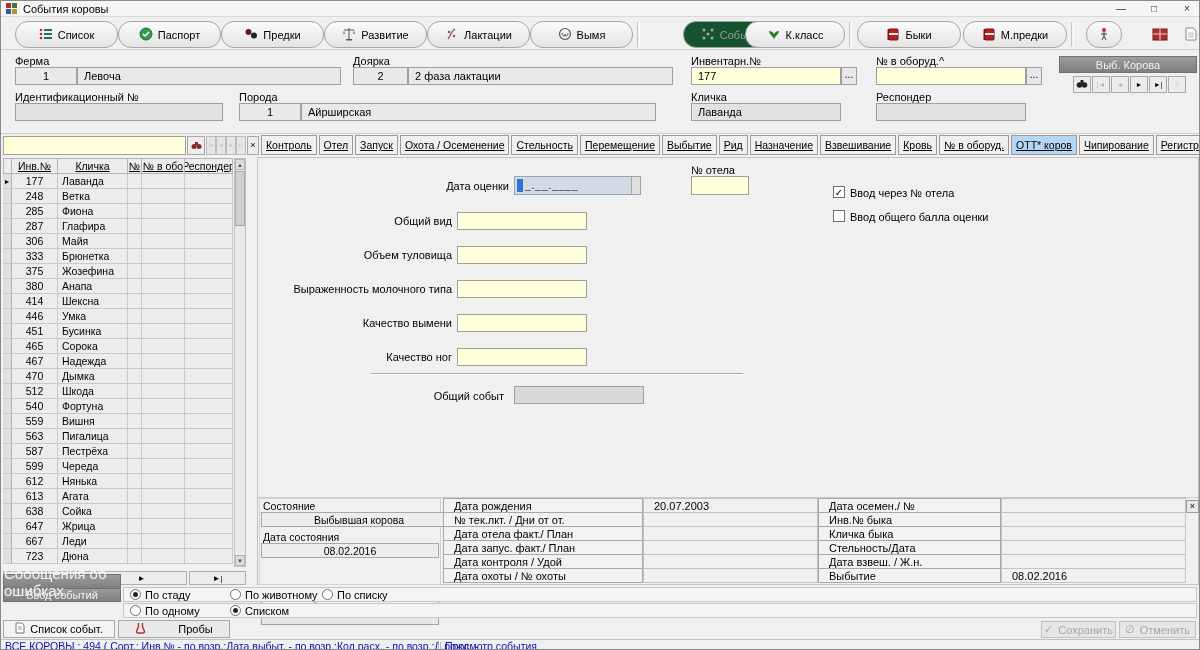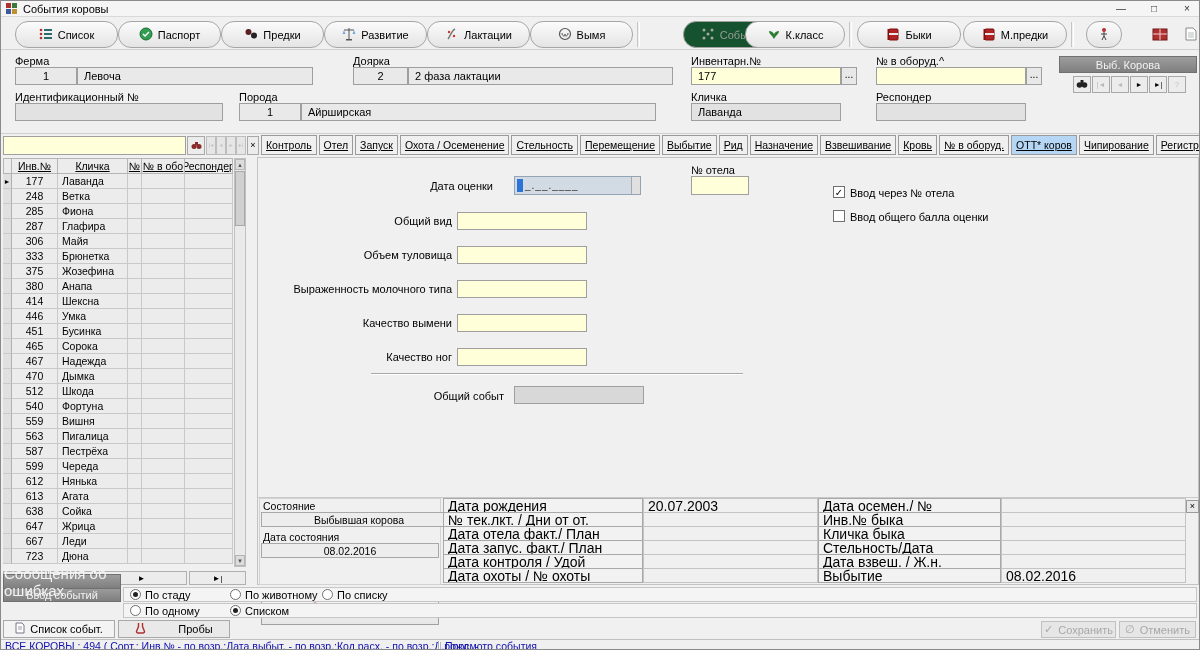--- a/index.html
+++ b/index.html
@@ -63,21 +63,21 @@
   .mask { color: #333; letter-spacing: 1px; font-size: 10px; }
   .spinner { position: absolute; right: 0; top: 0; width: 9px; height: 17px; background: #e0e0e0; border-left: 1px solid #a8a8a8; }
   .cb { position: absolute; width: 12px; height: 12px; border: 1px solid #707070; background: #fff; font-size: 10px; line-height: 11px; text-align: center; }
   .cb[data-checked="true"]::after { content: "✓"; }
   .sep-line { position: absolute; height: 2px; border-top: 1px solid #a8a8a8; border-bottom: 1px solid #fff; }
 
   
   .info-box { position: absolute; height: 15px; border: 1px solid #a8a8a8; background: #ededed; display: flex; align-items: center; justify-content: center; font-size: 10.5px; }
   .all-events { position: absolute; border: 1px solid #a0a0a0; background: linear-gradient(#f6f6f6,#e6e6e6); display: flex; align-items: center; justify-content: center; gap: 5px; }
   .irow { display: grid; grid-template-columns: 200px 175px 183px 185px; height: 14px; }
-  .icell { border: 1px solid #a8a8a8; margin-top: -1px; background: #f2f2f2; display: flex; align-items: center; padding-left: 4px; font-size: 14px; overflow: hidden; }
+  .icell { border: 1px solid #a8a8a8; margin-top: -1px; background: #f2f2f2; display: flex; align-items: center; padding-left: 10px; font-size: 11px; overflow: hidden; }
   .icell.val { background: #f0f0f0; border-color: #c4c4c4; }
   .x-btn { position: absolute; width: 13px; height: 13px; border: 1px solid #9a9a9a; background: #e8e8e8; text-align: center; line-height: 11px; font-size: 9px; }
 
   
   .dark-side { position: absolute; left: 2px; width: 118px; height: 15px; }
   .strip { position: absolute; left: 122px; width: 1074px; height: 15px; border: 1px solid #c6c6c6; background: #f4f4f4; }
   .radio { position: absolute; width: 11px; height: 11px; border: 1px solid #707070; border-radius: 50%; background: #fff; }
   .radio[data-checked="true"]::after { content: ""; position: absolute; left: 2px; top: 2px; width: 5px; height: 5px; border-radius: 50%; background: #222; }
   .bb { position: absolute; top: 619px; height: 18px; border: 1px solid #a8a8a8; display: flex; align-items: center; justify-content: center; gap: 5px; background: #f3f3f3; }
   .bb.dim { background: #e9e9e9; gap: 32px; }
@@ -220,21 +220,21 @@
             <line x1="3" y1="8" x2="9" y2="8"></line>
             <line x1="3" y1="10" x2="9" y2="10"></line>
           </g>
         </svg>
     </div>
   </div>
 
   <div>
     <span class="lbl" style="left:14px;top:54px">Ферма</span>
     <div class="box center" style="left:14px;top:66px;width:62px">1</div>
-    <div class="box" style="left:76px;top:66px;width:236px">Левоча</div>
+    <div class="box" style="left:76px;top:66px;width:264px">Левоча</div>
 
     <span class="lbl" style="left:352px;top:54px">Доярка</span>
     <div class="box center" style="left:352px;top:66px;width:55px">2</div>
     <div class="box" style="left:407px;top:66px;width:265px">2 фаза лактации</div>
 
     <span class="lbl" style="left:690px;top:54px">Инвентарн.№</span>
     <div class="box yellow" style="left:690px;top:66px;width:150px">177</div>
     <div class="ell-btn" style="left:840px;top:66px">...</div>
 
     <span class="lbl" style="left:875px;top:54px">№ в оборуд.^</span>
@@ -558,21 +558,21 @@
     <div class="sb-arrow" style="bottom:0">▼</div>
   </div>
 
   <div class="pgnav dis" style="left:2px;width:45px">|◄</div>
   <div class="pgnav dis" style="left:48px;width:45px">◄</div>
   <div class="pgnav" style="left:95px;width:91px">►</div>
   <div class="pgnav" style="left:188px;width:57px">►|</div>
 
   <div class="main-panel"></div>
 
-  <span class="lbl" style="left:314px;top:179px;width:178px;text-align:right">Дата оценки</span>
+  <span class="lbl" style="left:330px;top:179px;width:178px;text-align:right">Дата оценки</span>
   <div class="date-input">
     <span class="caret"></span>
     <span class="mask">_.__.____</span>
     <span class="spinner"></span>
   </div>
 
   <span class="lbl" style="left:690px;top:163px">№ отела</span>
   <div class="box yellow" style="left:690px;top:175px;width:58px;height:19px"></div>
 
   <span class="cb" style="left:832px;top:185px" data-checked="true"></span>

